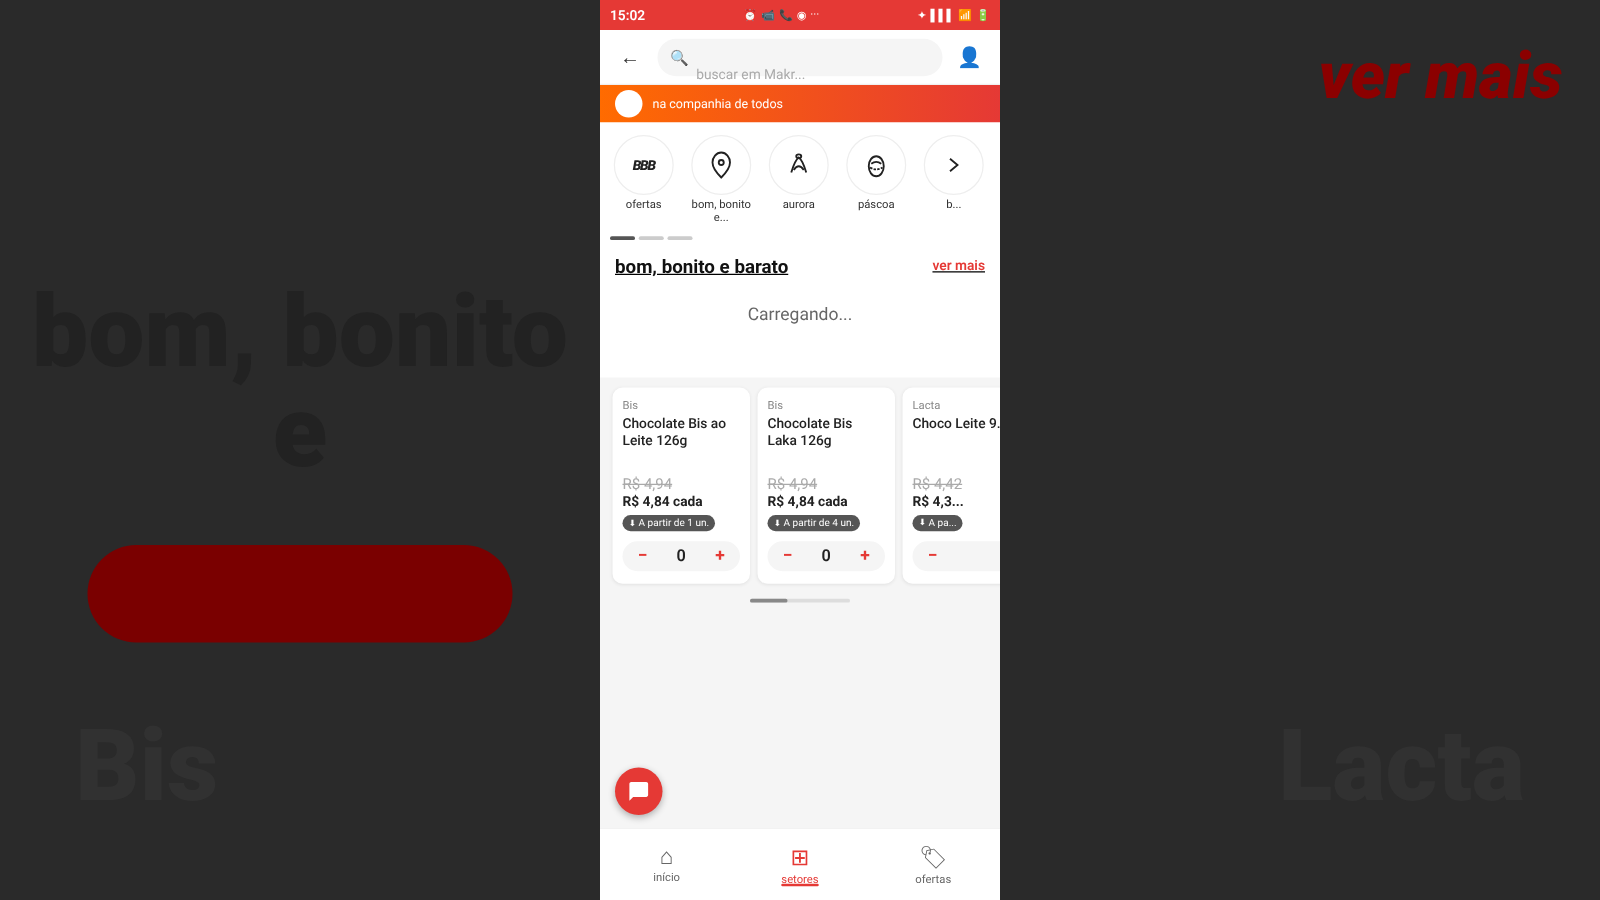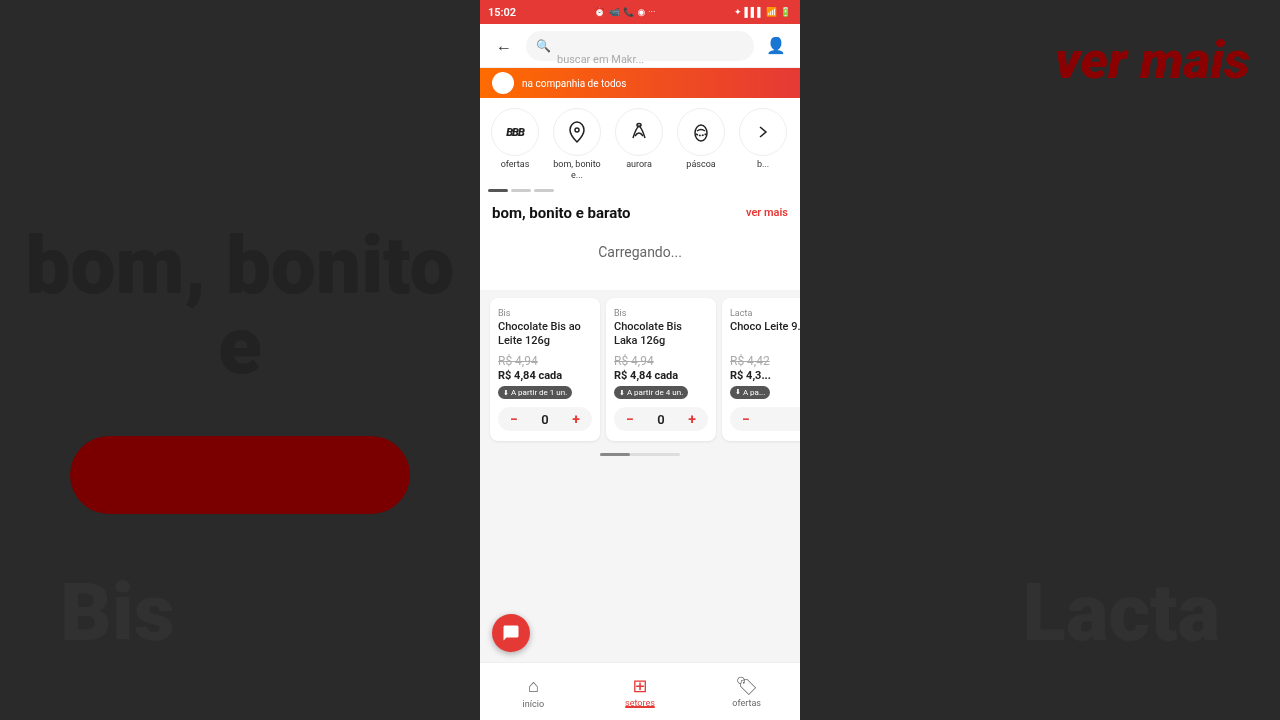--- a/index.html
+++ b/index.html
@@ -224,20 +224,21 @@
     }
 
     
     .section-header {
       display: flex;
       align-items: center;
       justify-content: space-between;
       padding: 8px 12px 6px;
       background: #fff;
       flex-shrink: 0;
+      text-decoration: underline;
     }
     .section-title {
       font-size: 15px;
       font-weight: 700;
       color: #111;
     }
     .section-link {
       font-size: 11px;
       color: #e53935;
       font-weight: 600;
@@ -250,21 +251,21 @@
       display: flex;
       flex-direction: column;
       align-items: center;
       justify-content: center;
       padding: 16px 20px;
       flex-shrink: 0;
     }
     .loading-text {
       font-size: 14px;
       color: #666;
-      margin-bottom: 14px;
+      margin-bottom: 26px;
     }
     .ok-button {
       background: #e53935;
       color: #fff;
       border: none;
       border-radius: 24px;
       width: 280px;
       height: 40px;
       font-size: 14px;
       font-weight: 700;
@@ -297,21 +298,21 @@
     .product-brand {
       font-size: 9px;
       color: #888;
       margin-bottom: 2px;
     }
     .product-name {
       font-size: 11px;
       color: #222;
       font-weight: 500;
       line-height: 1.3;
-      margin-bottom: 6px;
+      margin-bottom: 20px;
       min-height: 28px;
     }
     .product-old-price {
       font-size: 12px;
       color: #aaa;
       text-decoration: line-through;
       margin-bottom: 1px;
     }
     .product-price {
       font-size: 11px;

